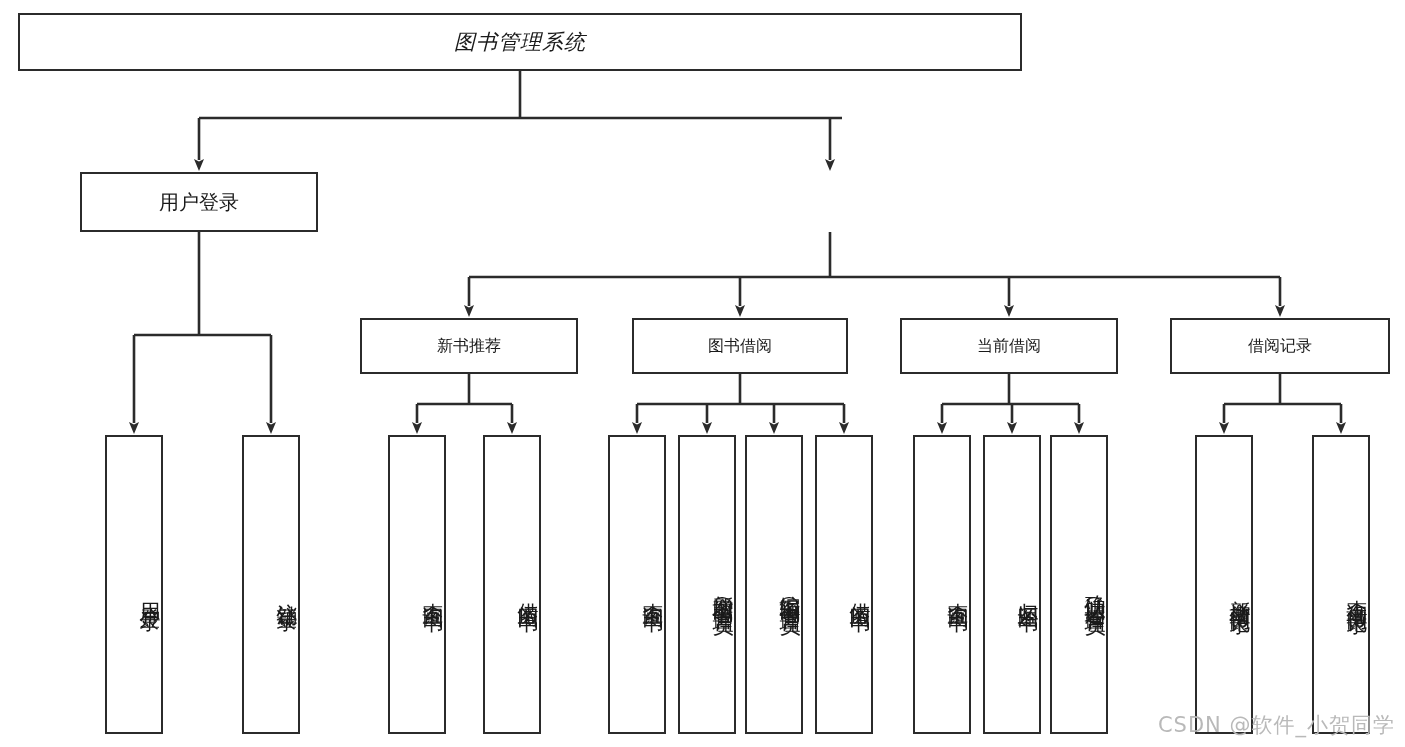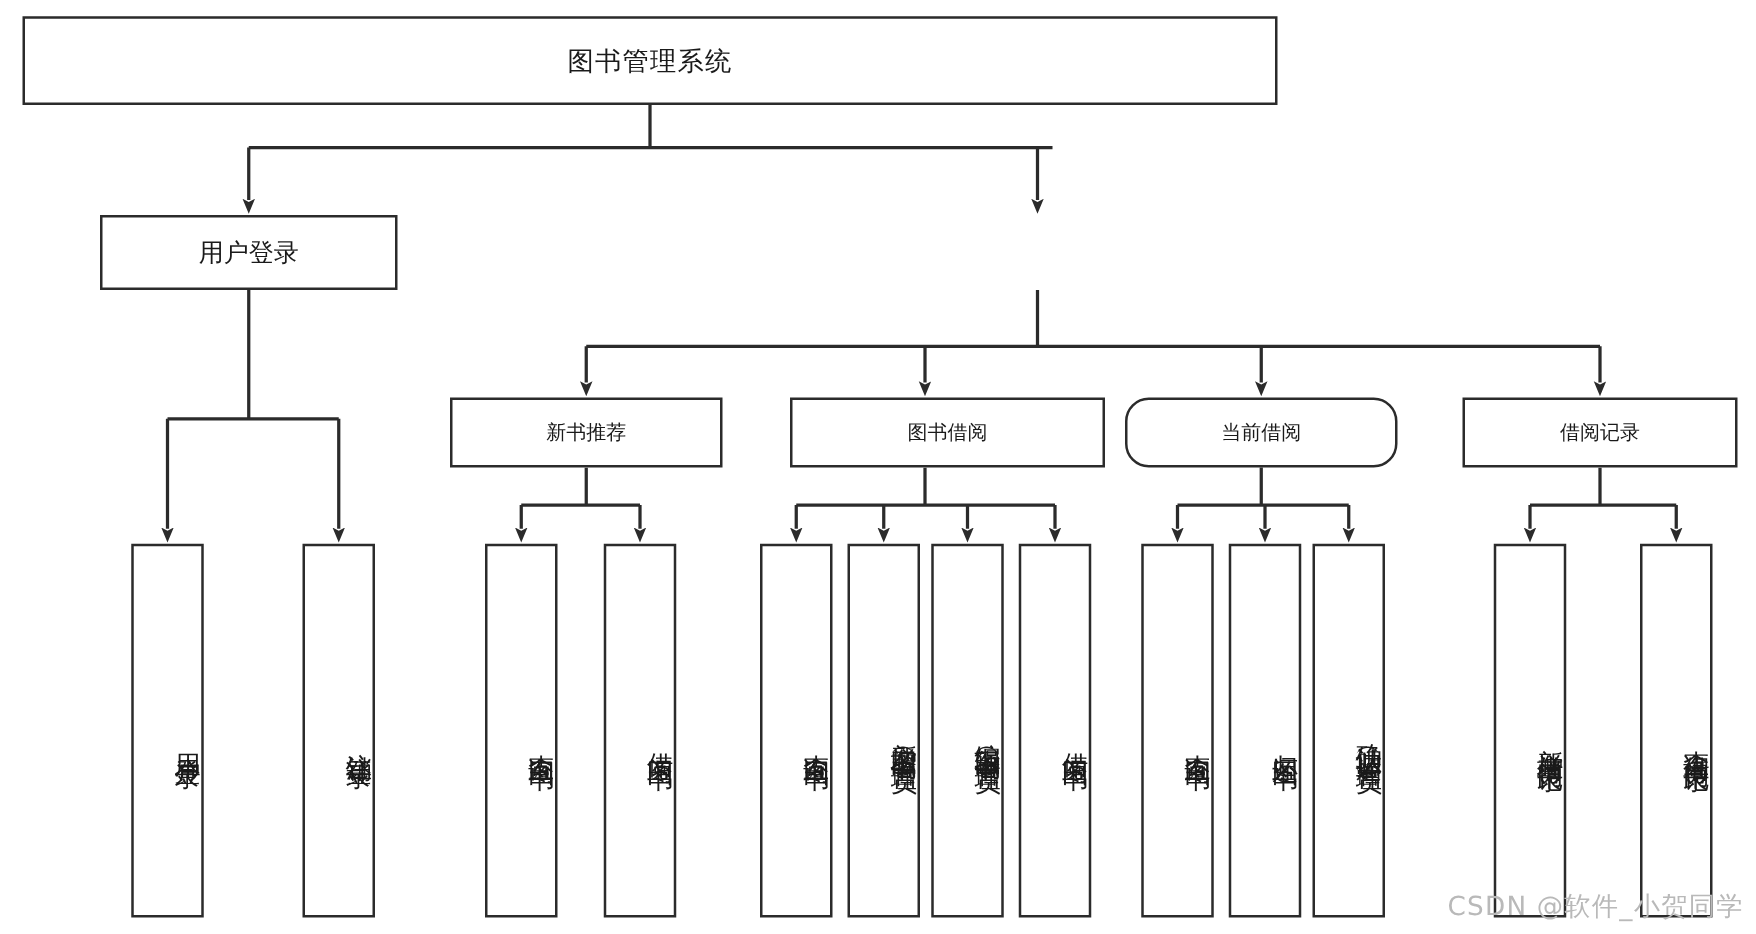--- a/index.html
+++ b/index.html
@@ -96,35 +96,35 @@
       <path d="M1012,404 L1012,423" marker-end="url(#arrow)"></path>
       <path d="M1079,404 L1079,423" marker-end="url(#arrow)"></path>
 
       <path d="M1280,374 L1280,404"></path>
       <path d="M1224,404 L1341,404"></path>
       <path d="M1224,404 L1224,423" marker-end="url(#arrow)"></path>
       <path d="M1341,404 L1341,423" marker-end="url(#arrow)"></path>
     </g>
   </svg>
 
-  <div class="node h" style="left:18px;top:13px;width:1004px;height:71px;">
+  <div class="node h" style="left:18px;top:13px;width:1004px;height:58px;font-style:italic;">
     <span>图书管理系统</span>
   </div>
 
   <div class="node lvl1" style="left:80px;top:172px;width:238px;height:60px;">
     <span>用户登录</span>
   </div>
 
   <div class="node lvl2" style="left:360px;top:318px;width:218px;height:56px;">
     <span>新书推荐</span>
   </div>
-  <div class="node lvl2" style="left:632px;top:318px;width:252px;height:56px;">
+  <div class="node lvl2" style="left:632px;top:318px;width:216px;height:56px;">
     <span>图书借阅</span>
   </div>
-  <div class="node lvl2" style="left:900px;top:318px;width:218px;height:56px;border-radius:19px;">
+  <div class="node lvl2" style="left:900px;top:318px;width:218px;height:56px;">
     <span>当前借阅</span>
   </div>
   <div class="node lvl2" style="left:1170px;top:318px;width:220px;height:56px;font-family:Liberation Serif, serif;">
     <span>借阅记录</span>
   </div>
 
   <div class="node leaf" style="left:105px;top:435px;width:58px;height:299px;">用户登录</div>
   <div class="node leaf" style="left:242px;top:435px;width:58px;height:299px;">注销登录</div>
   <div class="node leaf" style="left:388px;top:435px;width:58px;height:299px;">查询图书</div>
   <div class="node leaf" style="left:483px;top:435px;width:58px;height:299px;">借阅图书</div>

